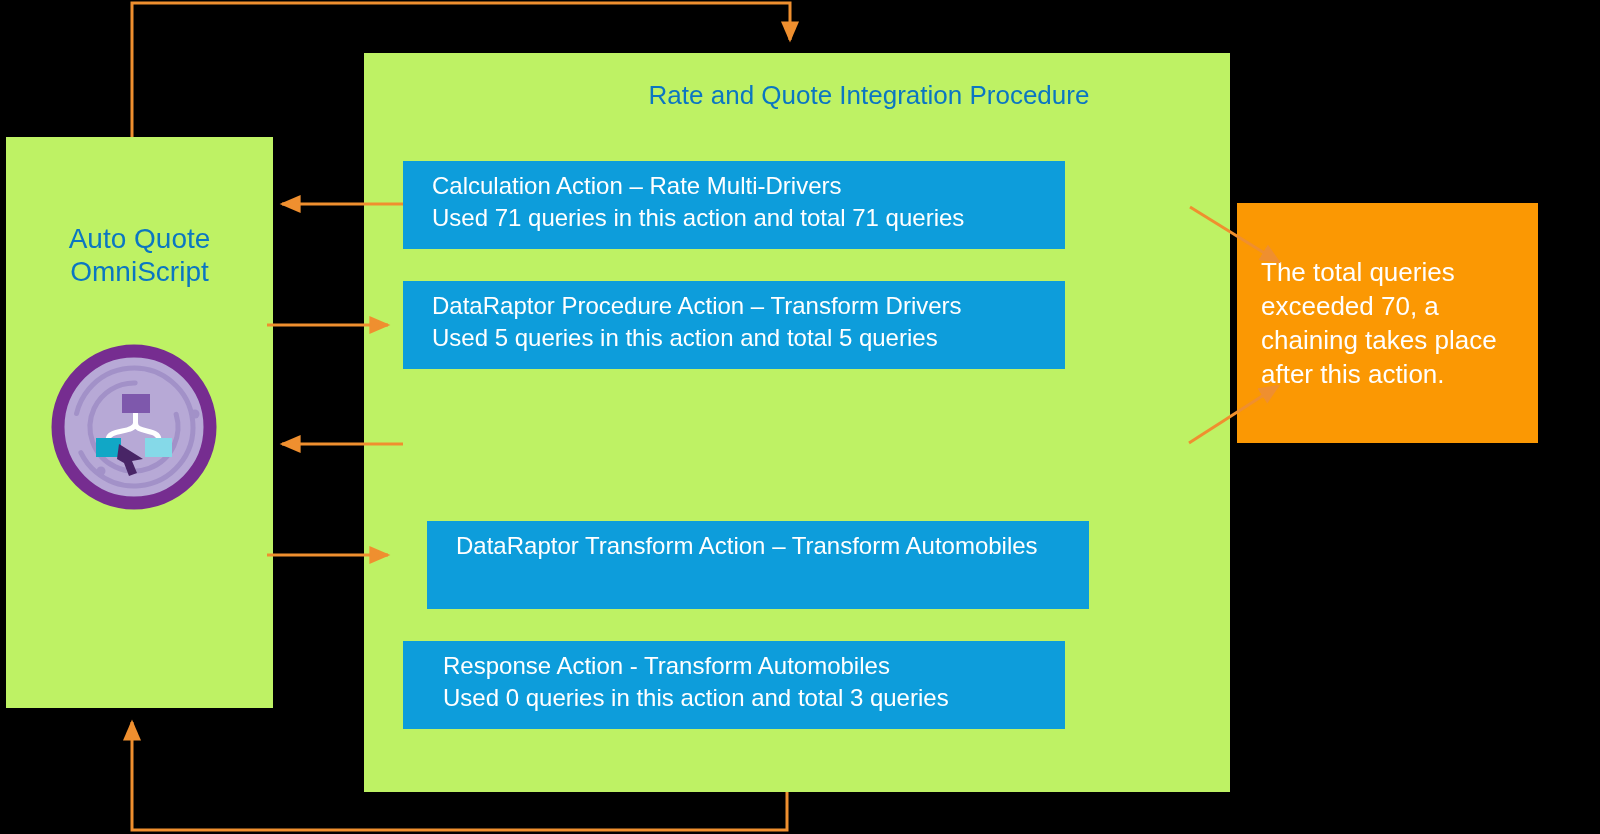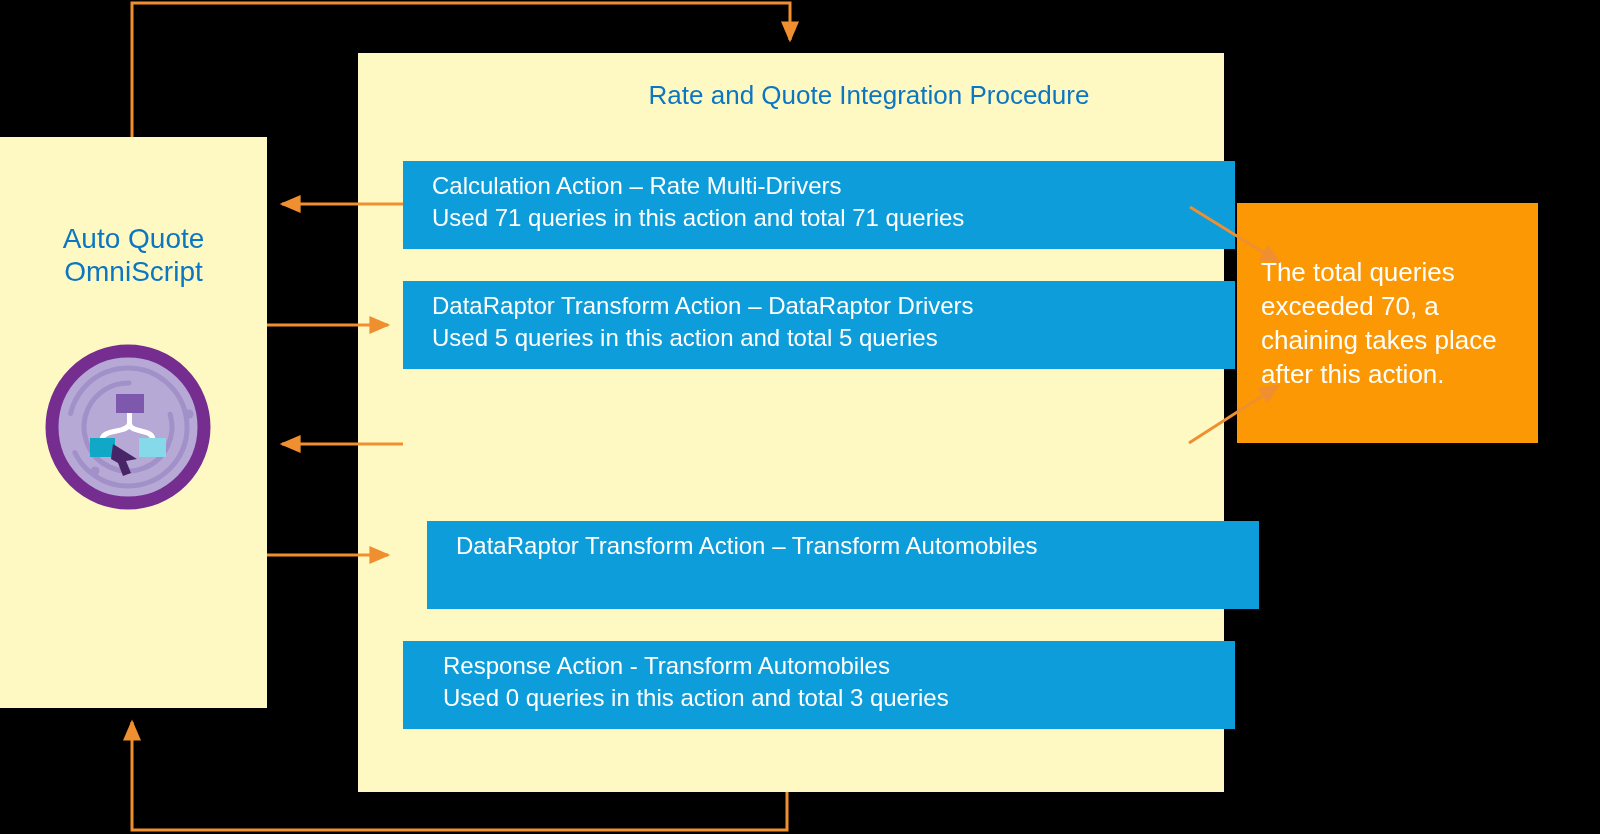--- a/index.html
+++ b/index.html
@@ -5,38 +5,39 @@
   html,body{margin:0;padding:0;background:#000;}
   #stage{
     position:relative;
     width:1600px;height:834px;
     background:#000;
     overflow:hidden;
     font-family:"Liberation Sans", sans-serif;
   }
   .panel{
     position:absolute;
-    background:#fef9c3;
+    background:#bef264;
+    margin-left:6px;
   }
   #omniscript-box{left:0;top:137px;width:267px;height:571px;}
   #procedure-box{left:358px;top:53px;width:866px;height:739px;}
   #omniscript-label{
     position:absolute;top:85px;left:0;width:100%;
     text-align:center;
     color:#0B76C2;font-size:28px;line-height:33px;
     white-space:pre-line;
   }
   #procedure-title{
     position:absolute;top:80px;left:358px;width:1022px;
     text-align:center;
     color:#0B76C2;font-size:26px;line-height:30px;
   }
   .action-box{
     position:absolute;
-    left:403px;width:832px;height:88px;
+    left:403px;width:662px;height:88px;
     background:#0D9DDB;
     color:#FFFFFF;
     box-sizing:border-box;
     padding:9px 10px 0 29px;
     font-size:24px;line-height:32px;
   }
   .action-box .line{display:block;white-space:nowrap;}
   #action-0{top:161px;}
   #action-1{top:281px;}
   #action-2{top:401px;}
@@ -87,21 +88,21 @@
   </div>
 
   <div id="procedure-box" class="panel"></div>
   <div id="procedure-title">Rate and Quote Integration Procedure</div>
 
   <div id="action-0" class="action-box">
     <span class="line">Calculation Action – Rate Multi-Drivers</span>
     <span class="line">Used 71 queries in this action and total 71 queries</span>
   </div>
   <div id="action-1" class="action-box">
-    <span class="line">DataRaptor Transform Action – DataRaptor Drivers</span>
+    <span class="line">DataRaptor Procedure Action – Transform Drivers</span>
     <span class="line">Used 5 queries in this action and total 5 queries</span>
   </div>
   <div id="action-3" class="action-box">
     <span class="line">DataRaptor Transform Action – Transform Automobiles</span>
   </div>
   <div id="action-4" class="action-box">
     <span class="line">Response Action - Transform Automobiles</span>
     <span class="line">Used 0 queries in this action and total 3 queries</span>
   </div>
 

